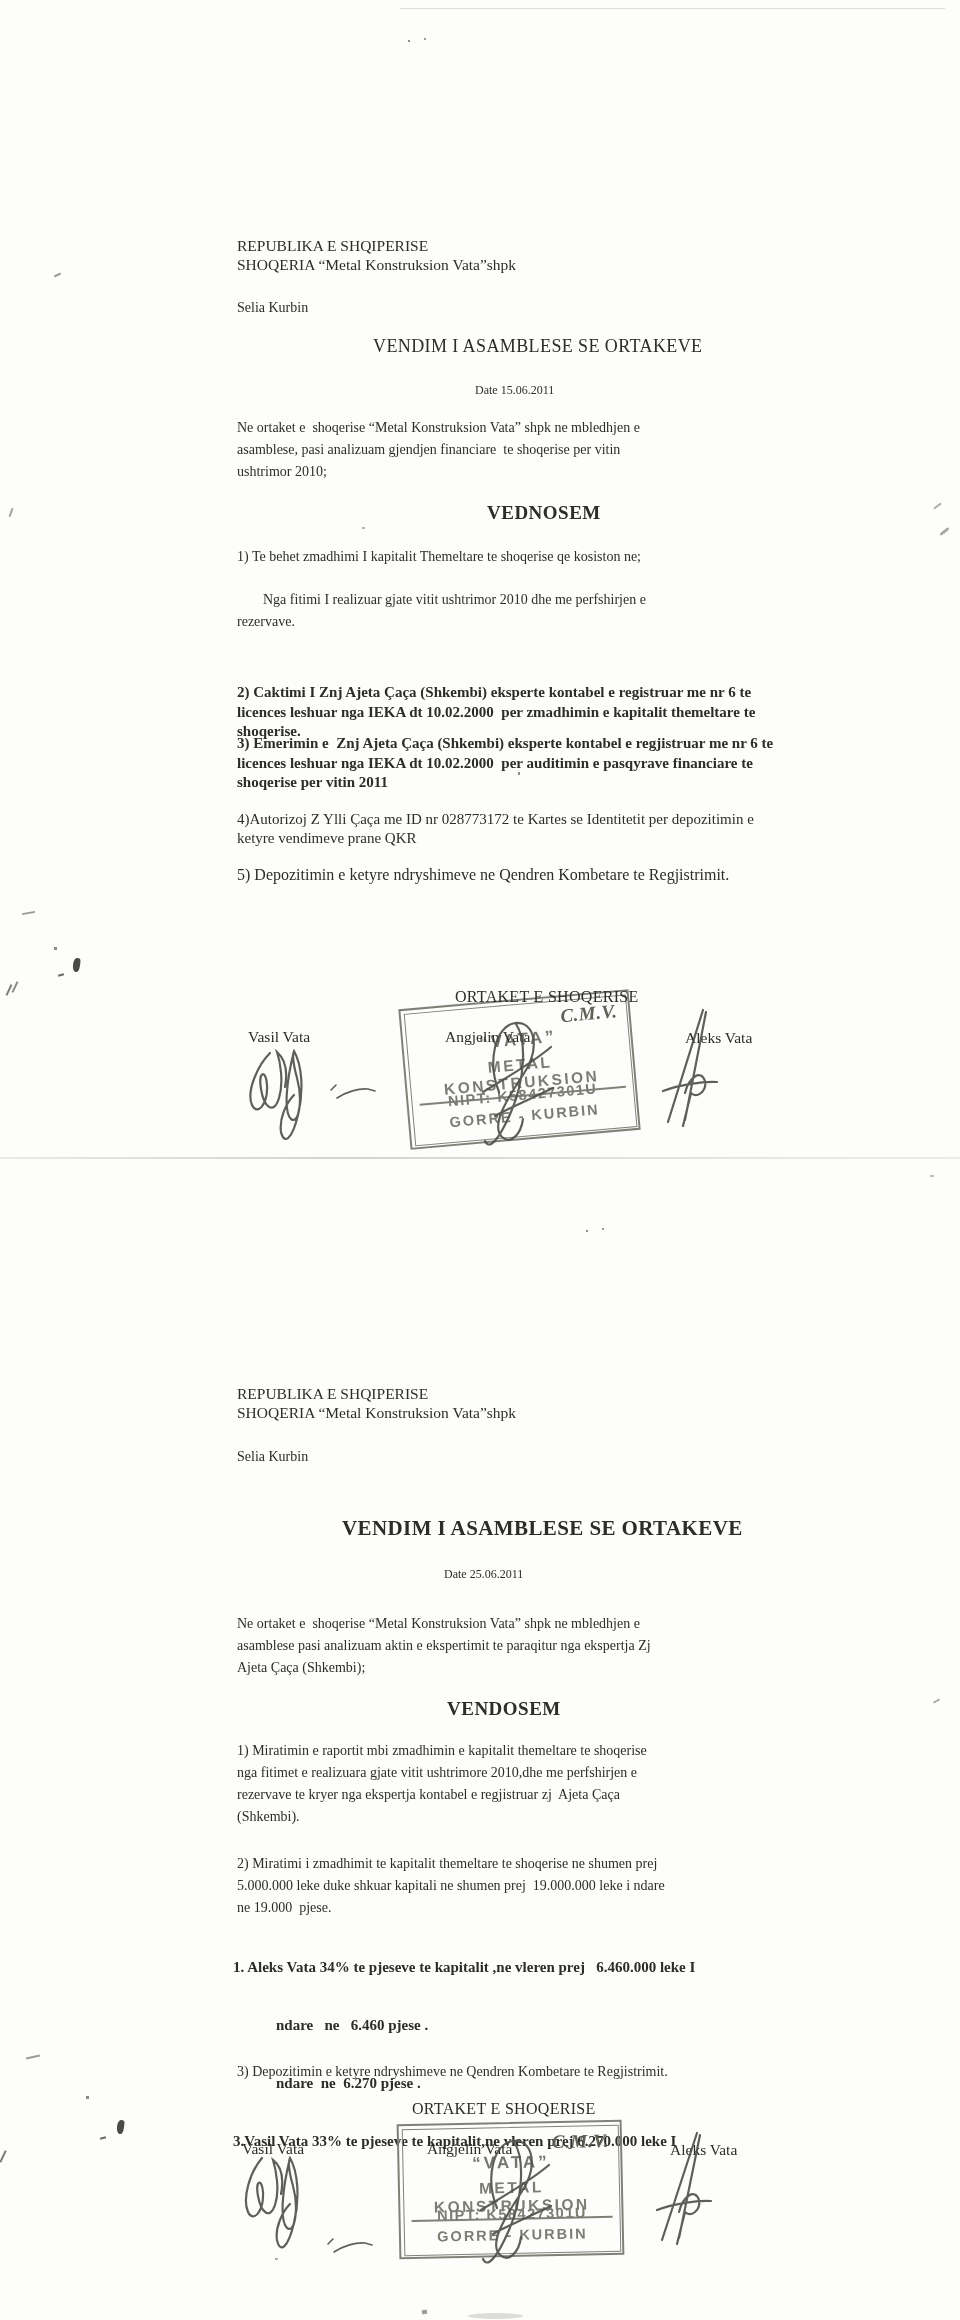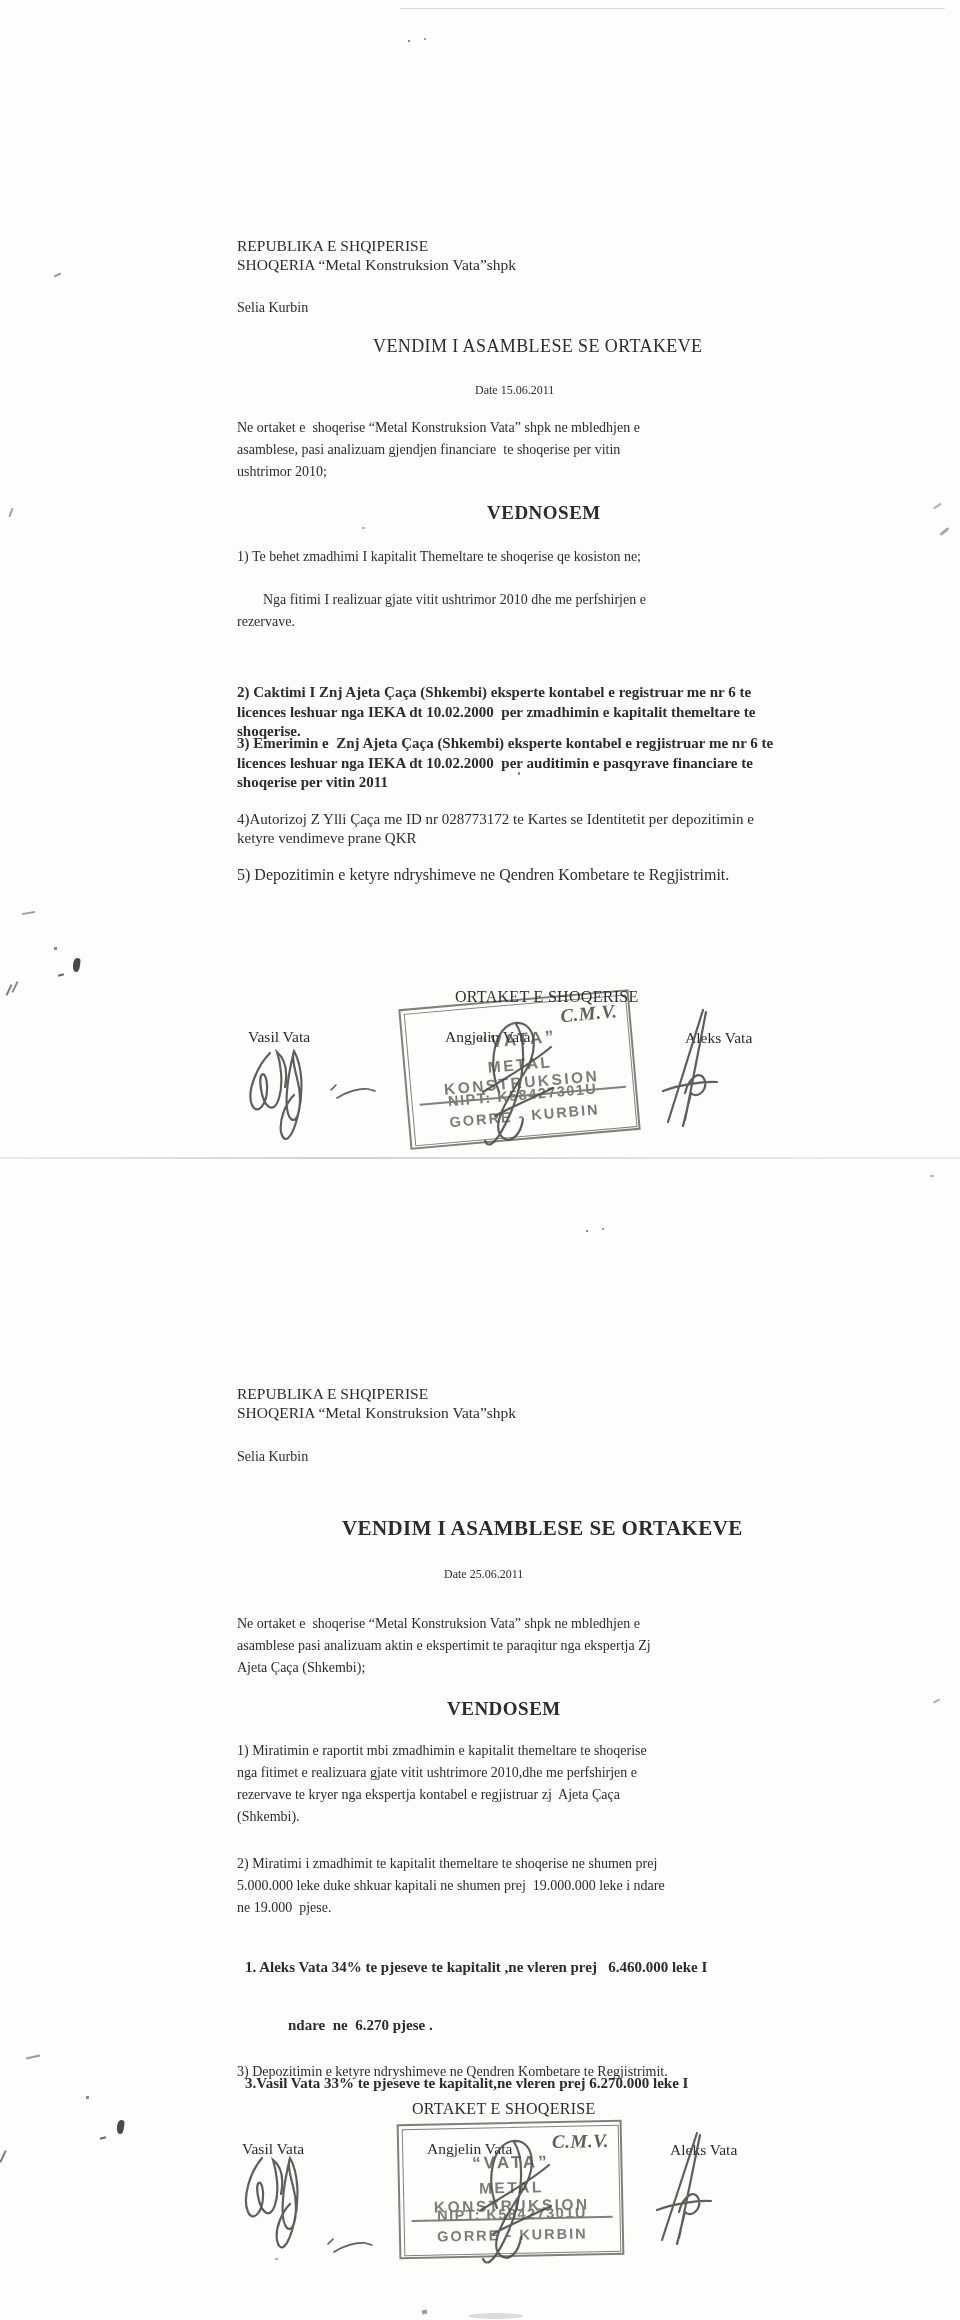--- a/index.html
+++ b/index.html
@@ -11,21 +11,21 @@
   .title1{font-size:18px;letter-spacing:.4px;}
   .title2{font-size:21px;font-weight:bold;letter-spacing:.4px;}
   .date1{font-size:12px;}
   .vend{font-size:19px;font-weight:bold;letter-spacing:.5px;}
   .bitem{font-size:15px;line-height:19.5px;font-weight:bold;}
   .item4{font-size:15px;line-height:19px;}
   .item5{font-size:16px;}
   .ortaket{font-size:16px;letter-spacing:.3px;}
   .name{font-size:15.5px;}
   .indent1{text-indent:26px;}
-  .shline{font-size:15px;line-height:22px;font-weight:bold;margin-left:12px;}
+  .shline{font-size:15px;line-height:22px;font-weight:bold;}
   .pad42{padding-left:43px;}
   
   .stamp{position:absolute;border:2.5px solid #7b7a72;padding:3px;z-index:2;opacity:.95;}
   .stamp-inner{position:relative;border:1.5px solid #7b7a72;width:100%;height:100%;
                font-family:"Liberation Sans", sans-serif;color:#76756d;}
   .s-cmv{position:absolute;top:4px;right:9px;font-family:"Liberation Serif",serif;
          font-style:italic;font-weight:bold;font-size:19px;color:#5a594f;letter-spacing:.5px;}
   .s-vata{position:absolute;top:25px;left:0;right:0;text-align:center;font-weight:bold;
           font-size:17px;letter-spacing:3px;color:#6f6e66;}
   .s-metal{position:absolute;top:51px;left:7px;right:7px;text-align:center;font-weight:bold;
@@ -133,20 +133,21 @@
     <div class="t body" style="left:237px;top:1740px;width:640px;">1) Miratimin e raportit mbi zmadhimin e kapitalit themeltare te shoqerise
 nga fitimet e realizuara gjate vitit ushtrimore 2010,dhe me perfshirjen e
 rezervave te kryer nga ekspertja kontabel e regjistruar zj  Ajeta Çaça
 (Shkembi).</div>
     <div class="t body" style="left:237px;top:1853px;width:640px;">2) Miratimi i zmadhimit te kapitalit themeltare te shoqerise ne shumen prej
 5.000.000 leke duke shkuar kapitali ne shumen prej  19.000.000 leke i ndare
 ne 19.000  pjese.</div>
 
     <div class="t" style="left:233px;top:1920px;width:650px;">
       <div class="shline">1. Aleks Vata 34% te pjeseve te kapitalit ,ne vleren prej   6.460.000 leke I</div>
+      <div class="shline pad42">ndare   ne   6.460 pjese .</div>
       <div class="shline pad42">ndare  ne  6.270 pjese .</div>
       <div class="shline">3.Vasil Vata 33% te pjeseve te kapitalit,ne vleren prej 6.270.000 leke I</div>
     </div>
 
     <div class="t body" style="left:237px;top:2061px;width:650px;">3) Depozitimin e ketyre ndryshimeve ne Qendren Kombetare te Regjistrimit.</div>
 
     <div class="t ortaket namez" style="left:412px;top:2100px;">ORTAKET E SHOQERISE</div>
     <div class="t name namez" style="left:242px;top:2140px;">Vasil Vata</div>
     <div class="t name namez" style="left:427px;top:2140px;">Angjelin Vata</div>
     <div class="t name namez" style="left:670px;top:2141px;">Aleks Vata</div>

